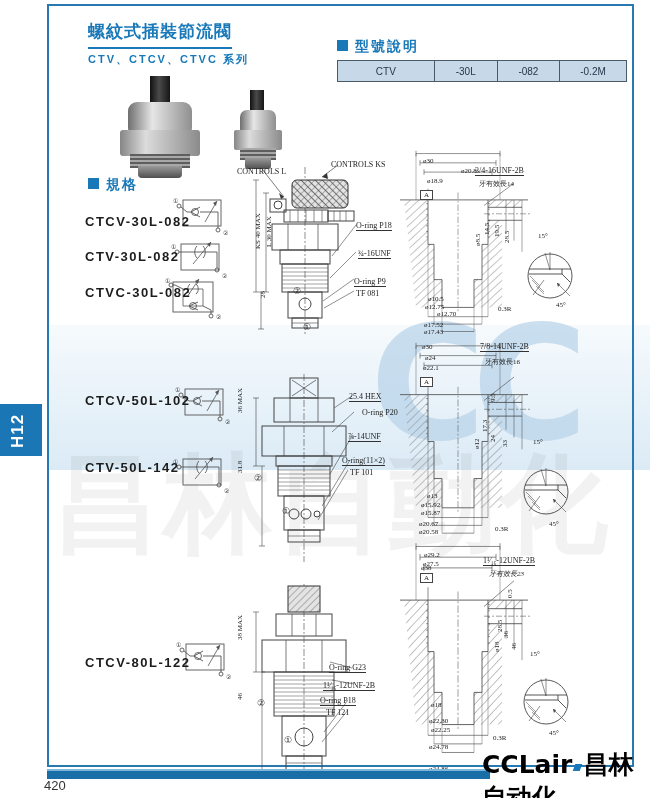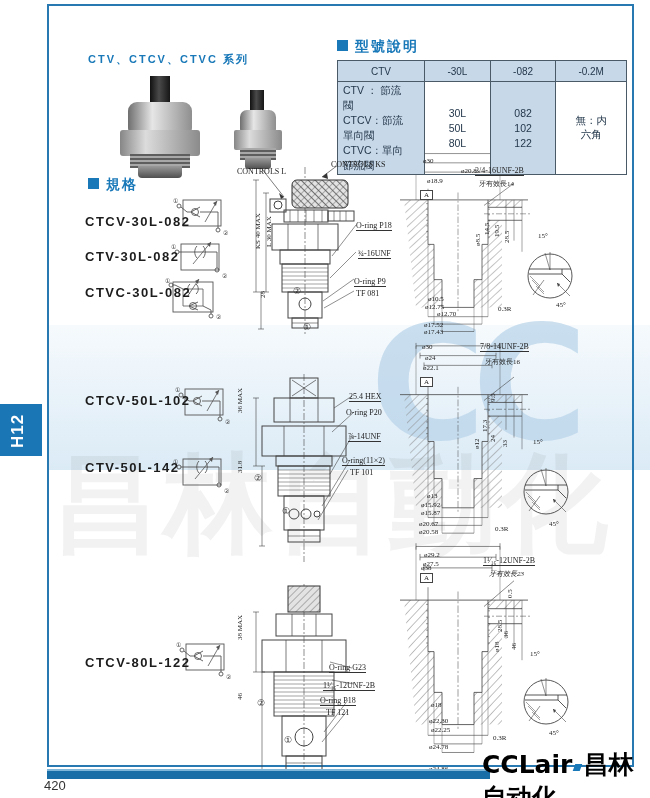--- a/index.html
+++ b/index.html
@@ -17,21 +17,21 @@
   
   .title{position:absolute;left:88px;top:20px;font-size:17px;font-weight:bold;color:#1878b8;
          letter-spacing:1px;border-bottom:2px solid #1878b8;padding-bottom:4px;z-index:3;}
   .subtitle{position:absolute;left:88px;top:52px;font-size:11px;font-weight:bold;color:#1878b8;
             letter-spacing:2px;z-index:3;}
   .sechead{position:absolute;font-size:14px;font-weight:bold;color:#1878b8;z-index:3;letter-spacing:2px;}
   .sq{display:inline-block;width:11px;height:11px;background:#1878b8;margin-right:7px;}
   
   .mt{position:absolute;left:337px;top:60px;width:290px;border-collapse:collapse;z-index:3;
       font-size:10.5px;color:#24384c;}
-  .mt td{border:1px solid #4a5a66;text-align:center;padding:1px 18px;}
+  .mt td{border:1px solid #4a5a66;text-align:center;padding:1px 12px;}
   .mt .shade{background:#c7d8e8;}
   .mt .r1 td{height:18px;font-size:10px;}
   .mt .r2 td{height:20px;font-weight:bold;}
   .mt .c1{width:122px;} .mt .c2{width:56px;} .mt .c3{width:54px;} .mt .c4{width:58px;}
   .mt .ser{text-align:left;padding-left:5px;line-height:15px;}
   .mt .num{line-height:15px;}
   
   .model{position:absolute;left:85px;font-size:13px;font-weight:bold;color:#1c1c1c;
          letter-spacing:1.5px;z-index:3;}
   
@@ -69,20 +69,21 @@
   <div class="wm-band"></div>
   <div class="wm-cc">CC</div>
   <div class="wm-cn">昌林自動化</div>
 
   <div class="frame"></div>
 
   <div class="h12">
     <span>H12</span>
   </div>
 
+  <div class="title">螺紋式插裝節流閥</div>
   <div class="subtitle">CTV、CTCV、CTVC 系列</div>
 
   <div class="photo" style="left:98px;top:76px;width:125px;height:102px;">
     <div style="left:52px;top:0;width:20px;height:28px;background:linear-gradient(90deg,#111,#4a4a4a 45%,#161616);"></div>
     <div style="left:30px;top:26px;width:64px;height:30px;border-radius:9px 9px 4px 4px;background:linear-gradient(90deg,#6f6f6f,#e6e6e6 38%,#8f8f8f);"></div>
     <div style="left:22px;top:54px;width:80px;height:26px;border-radius:3px;background:linear-gradient(90deg,#868686,#dcdcdc 32%,#8b8b8b);"></div>
     <div style="left:32px;top:78px;width:60px;height:14px;background:repeating-linear-gradient(0deg,#5e5e5e 0 2px,#a8a8a8 2px 4px);"></div>
     <div style="left:40px;top:90px;width:44px;height:12px;border-radius:0 0 4px 4px;background:linear-gradient(0deg,#4f4f4f,#9a9a9a);"></div>
   </div>
   <div class="photo" style="left:228px;top:90px;width:62px;height:88px;">
@@ -96,38 +97,20 @@
   <div class="sechead" style="left:337px;top:38px;">
     <span class="sq"></span><span>型號說明</span>
   </div>
   <table class="mt">
     <tbody>
         <tr class="r1">
       <td class="c1 shade">CTV</td>
       <td class="c2 shade">-30L</td>
       <td class="c3 shade">-082</td>
       <td class="c4 shade">-0.2M</td>
-    </tr>
-    <tr class="r3">
-      <td class="ser shade">
-        <div>CTV ： 節流閥</div>
-        <div>CTCV：節流單向閥</div>
-        <div>CTVC：單向節流閥</div>
-      </td>
-      <td class="num">
-        <div>30L</div>
-        <div>50L</div>
-        <div>80L</div>
-      </td>
-      <td class="num shade">
-        <div>082</div>
-        <div>102</div>
-        <div>122</div>
-      </td>
-      <td>無：内六角</td>
     </tr>
   </tbody>
     </table>
 
   <div class="sechead" style="left:88px;top:176px;">
     <span class="sq"></span><span>規格</span>
   </div>
   <div class="model" style="top:214px;">CTCV-30L-082</div>
   <div class="model" style="top:249px;">CTV-30L-082</div>
   <div class="model" style="top:285px;">CTVC-30L-082</div>
@@ -347,21 +330,21 @@
       <rect x="62" y="160" width="32" height="12"></rect>
         <line x1="62" y1="166" x2="94" y2="166" stroke-width="0.6"></line>
       <path d="M30 28V96M36 96V176" stroke-width="0.6"></path>
       <path d="M27 28H33M27 96H39M33 176H39" stroke-width="0.6"></path>
       <path d="M108 38L126 26M106 62L128 42M104 104L126 66M96 136L124 90M92 150L122 100" stroke-width="0.6"></path>
     </g>
   </svg>
   <span class="D R" style="left:236px;top:413px;">36 MAX</span>
   <span class="D R" style="left:236px;top:473px;">31.8</span>
   <span class="L u" style="left:349px;top:392px;">25.4 HEX</span>
-  <span class="L" style="left:346px;top:408px;">O-ring P20</span>
+  <span class="L" style="left:362px;top:408px;">O-ring P20</span>
   <span class="L u" style="left:348px;top:432px;">⅞-14UNF</span>
   <span class="L u" style="left:342px;top:456px;">O-ring(11×2)</span>
   <span class="L" style="left:350px;top:468px;">TF 101</span>
   <span class="P" style="left:254px;top:473px;">②</span>
   <span class="P" style="left:282px;top:506px;">①</span>
 
   <svg class="dr" style="left:398px;top:340px;" width="150" height="200" viewBox="0 0 150 205" preserveAspectRatio="none">
     <defs>
         <pattern id="hc2" patternUnits="userSpaceOnUse" width="6" height="6" patternTransform="rotate(45)">
       <line x1="0" y1="0" x2="0" y2="6" stroke="#888" stroke-width="1"></line>

